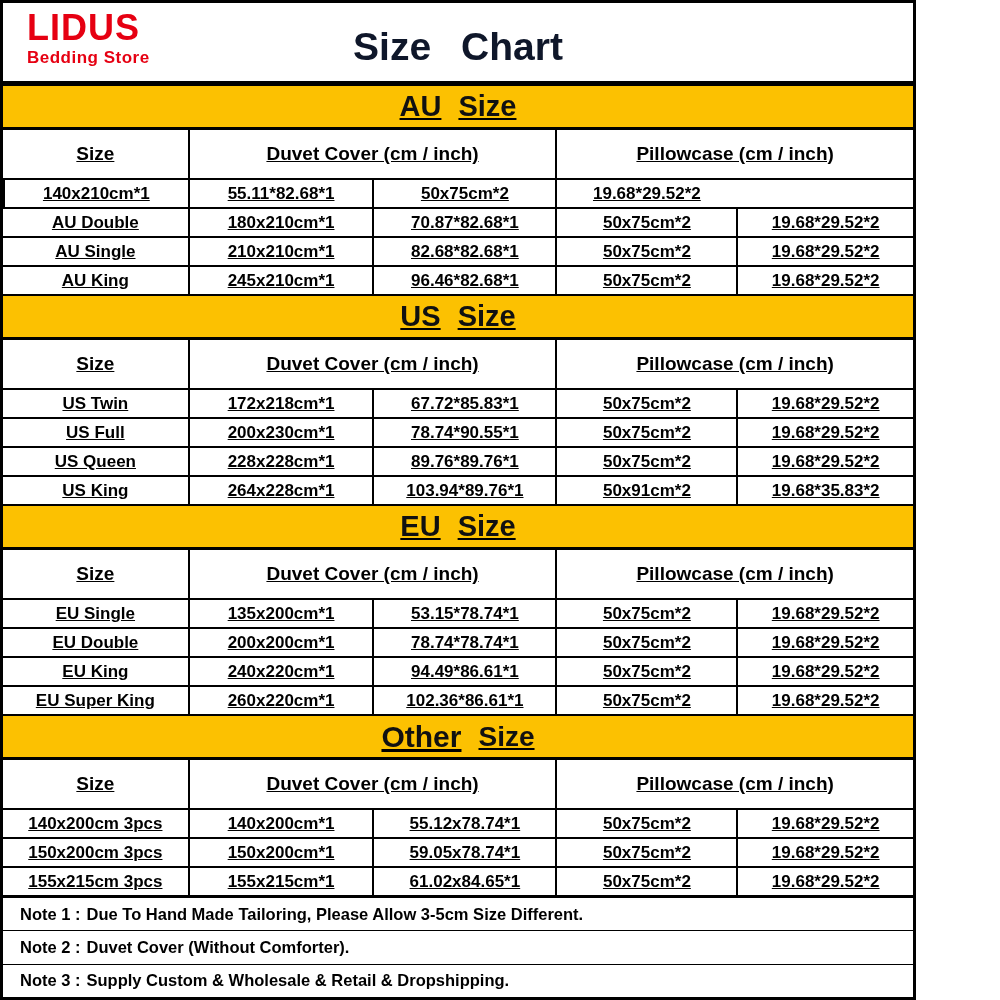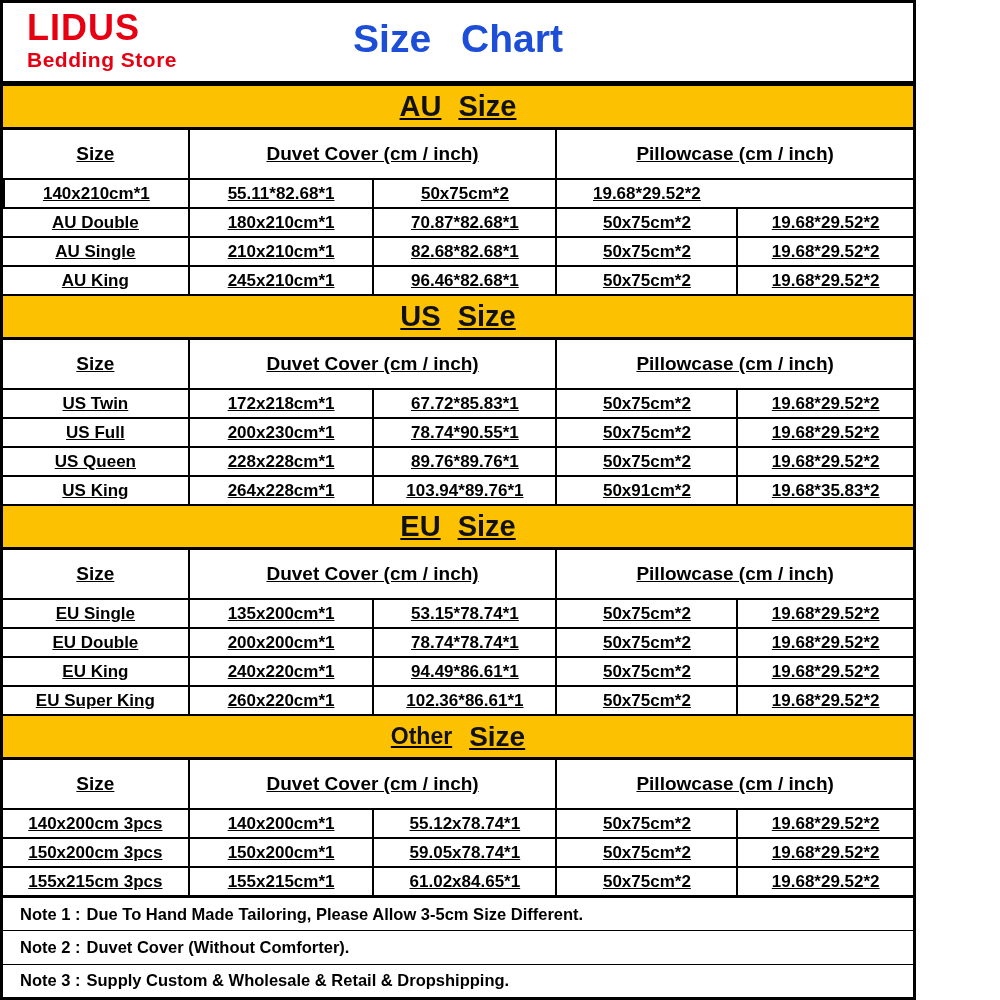--- a/index.html
+++ b/index.html
@@ -25,40 +25,40 @@
     border-bottom:3px solid var(--ink);
     background:#fff;
   }
   .logo{position:absolute;left:24px;top:7px;line-height:1;}
   .logo-title{
     color:var(--red);
     font-size:36px;font-weight:bold;letter-spacing:1px;
   }
   .logo-sub{
     color:var(--red);
-    font-size:21px;font-weight:bold;margin-top:3px;letter-spacing:.5px;
+    font-size:17px;font-weight:bold;margin-top:3px;letter-spacing:.5px;
   }
   .title{
-    position:absolute;left:0;right:0;top:14px;
+    position:absolute;left:0;right:0;top:22px;
     text-align:center;
-    font-size:39px;font-weight:bold;color:#1d4ed8;
+    font-size:39px;font-weight:bold;color:#0f172a;
   }
   .title .w2{margin-left:30px;}
   
   .banner{
     flex:0 0 46px;height:46px;
     background:var(--yellow);
     border-top:2px solid var(--ink);
     border-bottom:3px solid var(--ink);
     display:flex;align-items:center;justify-content:center;
     font-weight:bold;color:#111;
   }
   .b-prefix{font-size:29px;}
   .b-suffix{font-size:29px;margin-left:17px;}
-  .sec-other .b-prefix{font-size:23px;}
+  .sec-other .b-prefix{font-size:30px;}
   .sec-other .b-suffix{font-size:28px;}
   
   .grid{
     display:grid;
     grid-template-columns:20.3% 20.3% 20.1% 19.9% 19.4%;
   }
   .thead{flex:0 0 48px;height:48px;}
   .thead .cell{
     display:flex;align-items:center;justify-content:center;
     font-size:19px;font-weight:bold;

